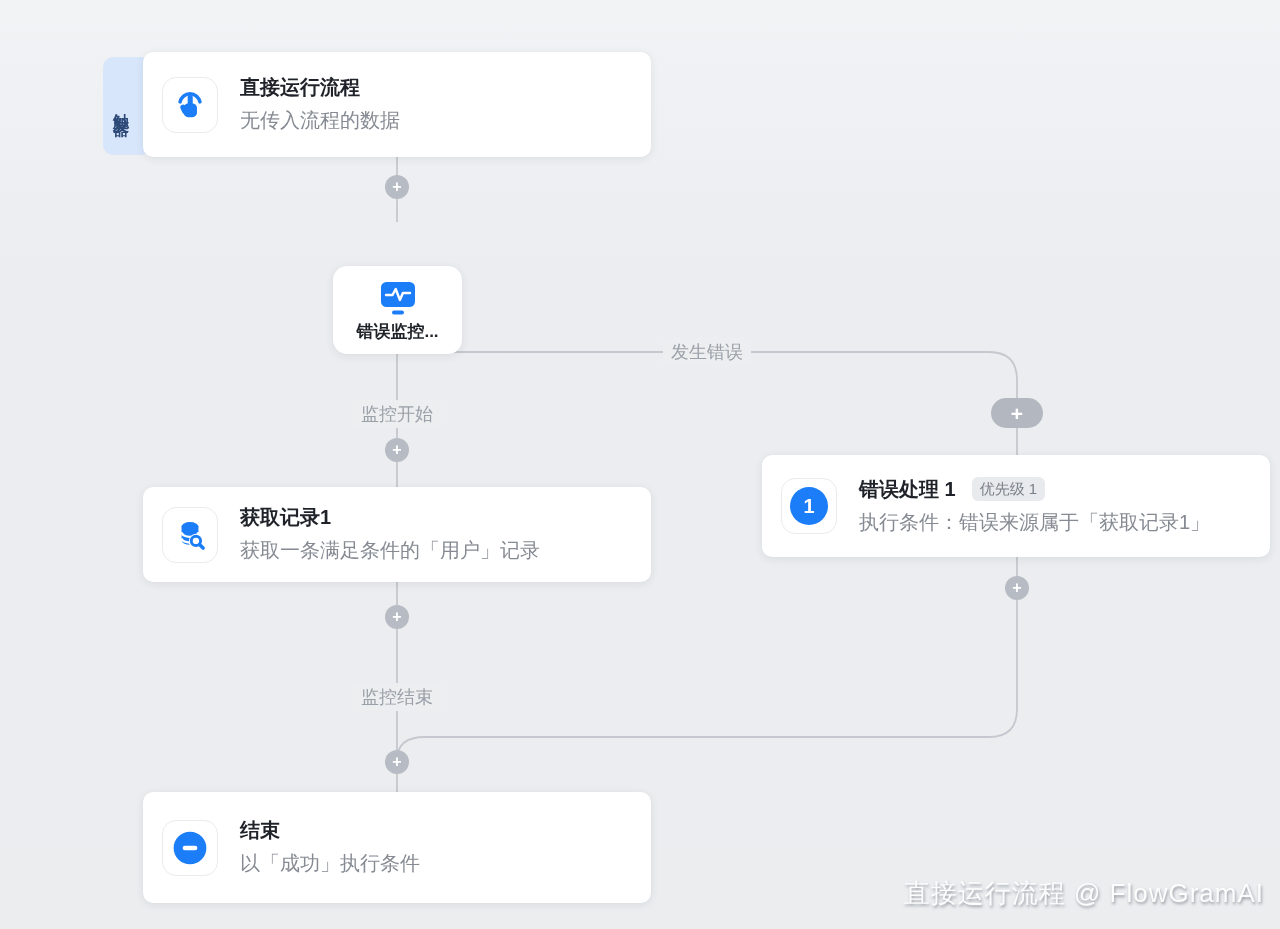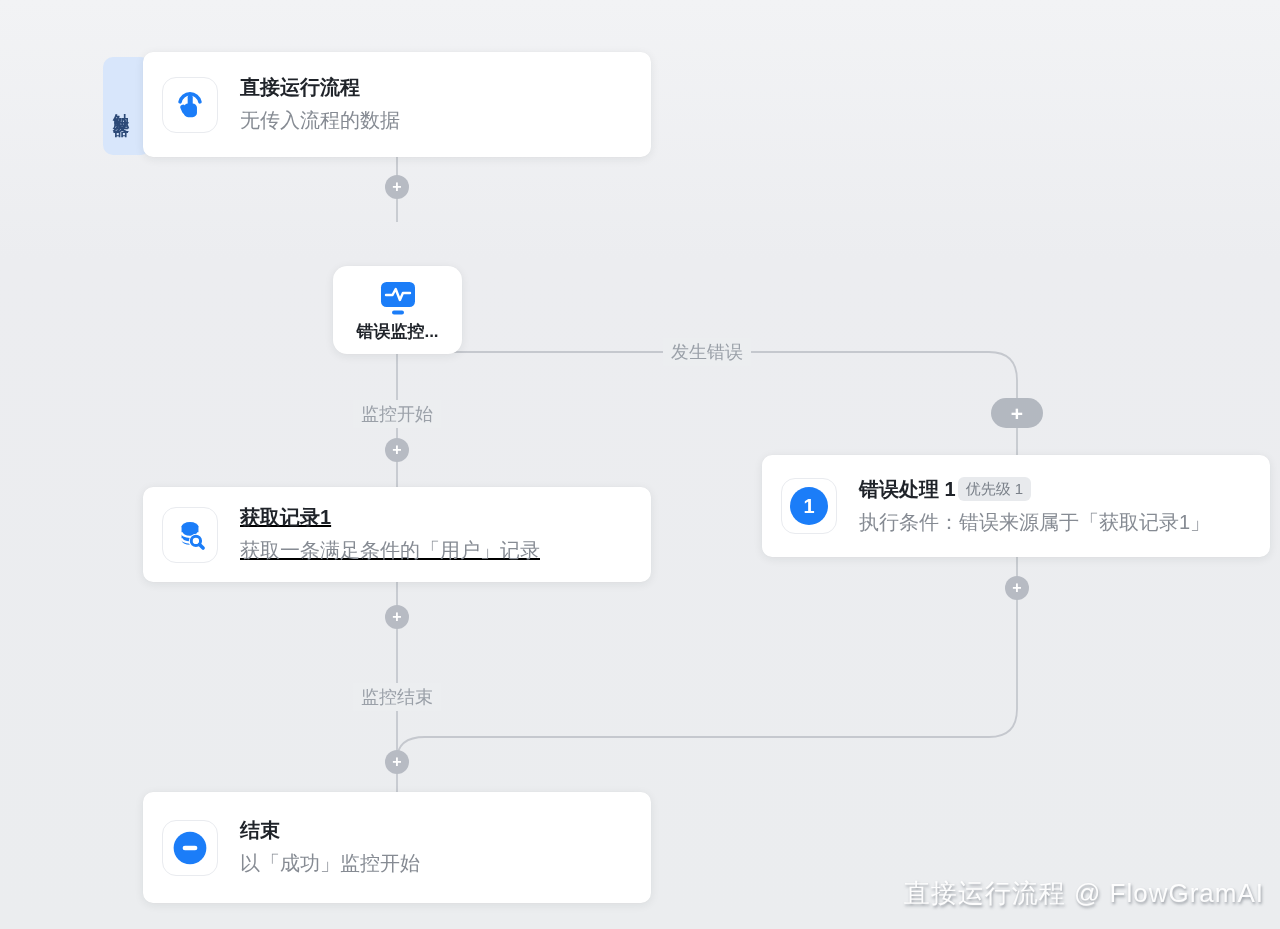--- a/index.html
+++ b/index.html
@@ -35,21 +35,21 @@
     display:flex; align-items:center; padding:0 19px; gap:22px; cursor:pointer;
   }
   .icon-box {
     width:56px; height:56px; flex:0 0 56px; border:1.5px solid #e9ebef;
     border-radius:14px; background:#fff;
     display:flex; align-items:center; justify-content:center;
   }
   .card-texts { display:flex; flex-direction:column; justify-content:center; min-width:0; }
   .card-title { font-size:20px; font-weight:700; color:#1f2329; line-height:1.25; white-space:nowrap; }
   .card-sub { font-size:20px; color:#868b93; margin-top:7px; white-space:nowrap; }
-  .title-row { display:flex; align-items:center; gap:2px; }
+  .title-row { display:flex; align-items:center; gap:16px; }
   .badge {
     background:#e8eaed; color:#7a8089; font-size:15px; font-weight:400;
     padding:2px 8px; border-radius:6px; line-height:1.3; white-space:nowrap;
   }
 
   .group-label {
     position:absolute; z-index:2; left:103px; top:57px; width:48px; height:98px;
     background:#d8e6fb; border-radius:10px;
     display:flex; align-items:center; justify-content:flex-start; padding-left:7px;
   }
@@ -125,21 +125,21 @@
 
   <div class="monitor-node">
     <svg width="38" height="34" viewBox="0 0 38 34">
       <rect x="2" y="1" width="34" height="25" rx="5.5" fill="#1b7df8"></rect>
       <path d="M7 14 h6.5 l3.2 -6 4.2 11 3 -7 H31" stroke="#fff" stroke-width="2.4" fill="none" stroke-linecap="round" stroke-linejoin="round"></path>
       <rect x="13" y="29.5" width="12" height="4" rx="2" fill="#1b7df8"></rect>
     </svg>
     <div class="monitor-title">错误监控...</div>
   </div>
 
-  <div class="card" style="left:143px; top:487px; width:508px; height:95px;text-decoration:underline;">
+  <div class="card" style="left:143px; top:487px; width:508px; height:95px;">
     <div class="icon-box">
       <svg width="38" height="38" viewBox="0 0 36 36">
         <ellipse cx="18" cy="10" rx="8" ry="4.2" fill="#1b7df8"></ellipse>
         <path d="M10 10 v13 a8 4.2 0 0 0 16 0 V10 Z" fill="#1b7df8"></path>
         <path d="M10 15.5 a8 4.2 0 0 0 16 0" stroke="#fff" stroke-width="2.2" fill="none"></path>
         <path d="M10 21 a8 4.2 0 0 0 16 0" stroke="#fff" stroke-width="2.2" fill="none"></path>
         <circle cx="24" cy="24" r="7.2" fill="#fff"></circle>
         <circle cx="23.6" cy="23.6" r="4.4" fill="#fff" stroke="#1b7df8" stroke-width="2.8"></circle>
         <line x1="27" y1="27" x2="30.4" y2="30.4" stroke="#1b7df8" stroke-width="3.4" stroke-linecap="round"></line>
       </svg>
@@ -165,19 +165,19 @@
 
   <div class="card" style="left:143px; top:792px; width:508px; height:111px;">
     <div class="icon-box">
       <svg width="38" height="38" viewBox="0 0 36 36">
         <circle cx="18" cy="18" r="15.5" fill="#1b7df8"></circle>
         <rect x="11" y="15.8" width="14" height="4.4" rx="2.2" fill="#fff"></rect>
       </svg>
     </div>
     <div class="card-texts">
       <div class="card-title">结束</div>
-      <div class="card-sub">以「成功」监控开始</div>
+      <div class="card-sub">以「成功」执行条件</div>
     </div>
   </div>
 
   <div class="watermark">直接运行流程 @ FlowGramAI</div>
 
 </div>
 
 </body></html>

